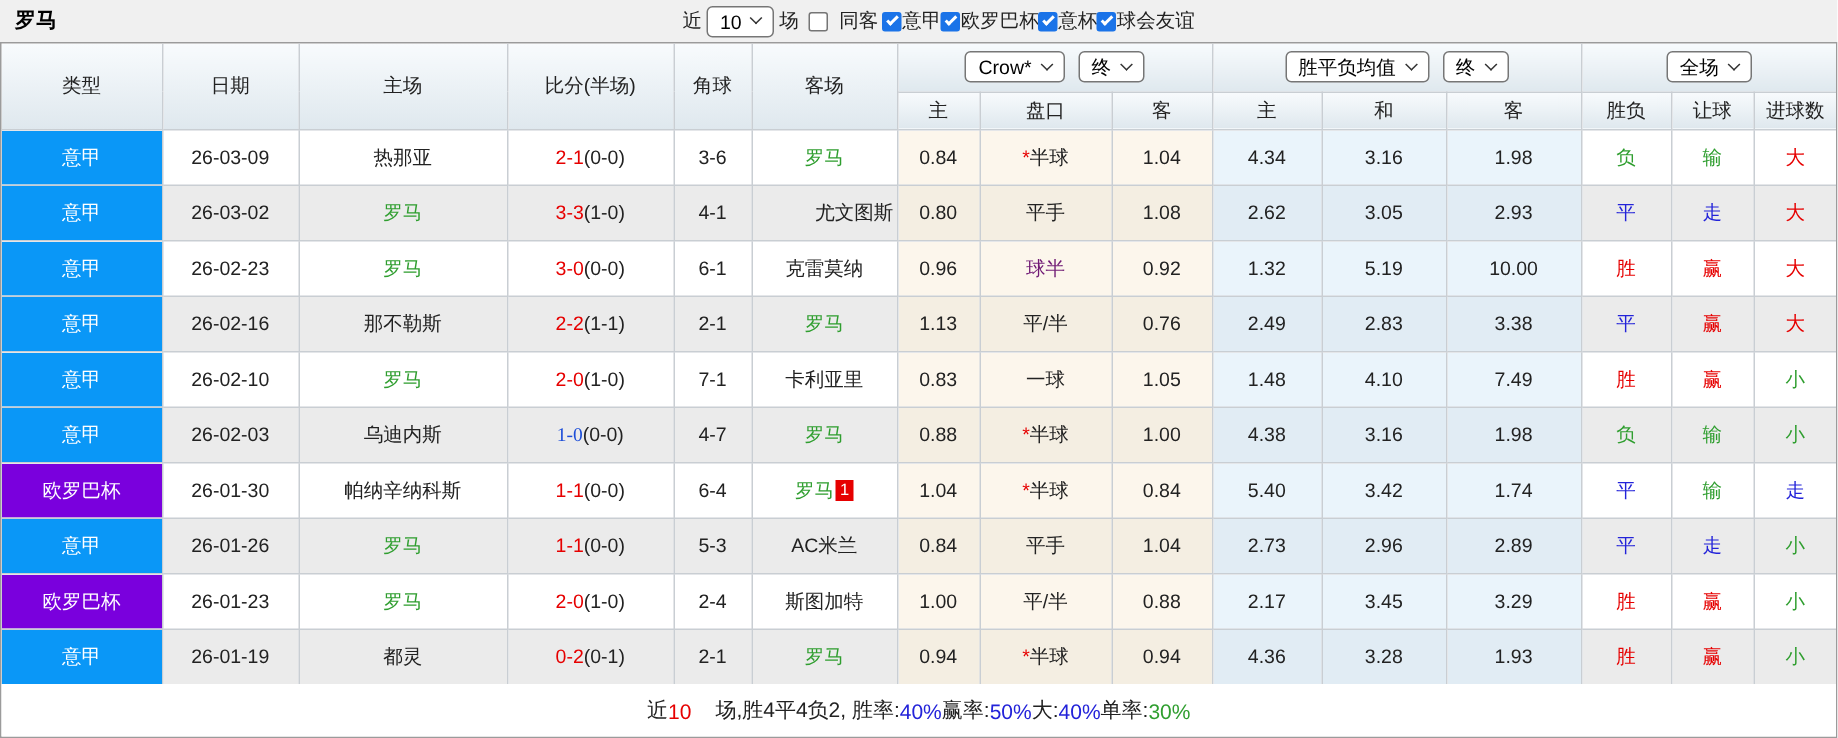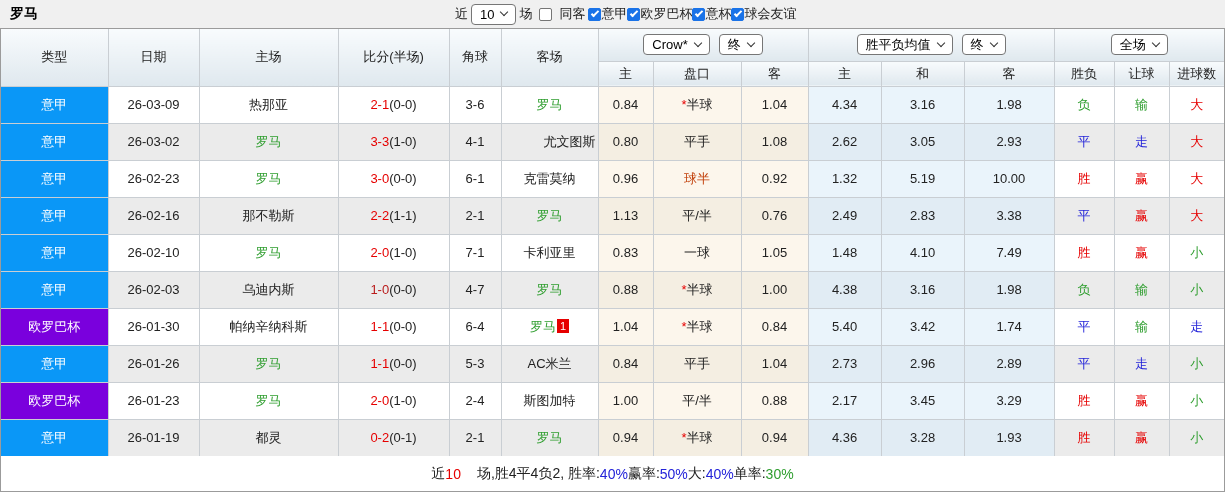--- a/index.html
+++ b/index.html
@@ -200,21 +200,21 @@
             <td><span style="color: rgb(230, 0, 0);">大</span></td>
           </tr>
           <tr>
             <td class="league" style="background: rgb(10, 151, 247);"><span>意甲</span></td>
             <td><span>26-02-23</span></td>
             <td><span style="color: rgb(47, 158, 47);">罗马</span></td>
             <td><span style="color: rgb(230, 0, 0);">3-0</span><span style="color: rgb(34, 34, 34);">(0-0)</span></td>
             <td><span>6-1</span></td>
             <td><span style="color: rgb(34, 34, 34);">克雷莫纳</span></td>
             <td class="ah"><span>0.96</span></td>
-            <td class="ah"><span style="color: #c2410c;">球半</span></td>
+            <td class="ah"><span style="color: #701a75;">球半</span></td>
             <td class="ah"><span>0.92</span></td>
             <td class="eu"><span>1.32</span></td>
             <td class="eu"><span>5.19</span></td>
             <td class="eu"><span>10.00</span></td>
             <td><span style="color: rgb(230, 0, 0);">胜</span></td>
             <td><span style="color: rgb(230, 0, 0);">赢</span></td>
             <td><span style="color: rgb(230, 0, 0);">大</span></td>
           </tr>
           <tr class="alt">
             <td class="league" style="background: rgb(10, 151, 247);"><span>意甲</span></td>
@@ -247,21 +247,21 @@
             <td class="eu"><span>4.10</span></td>
             <td class="eu"><span>7.49</span></td>
             <td><span style="color: rgb(230, 0, 0);">胜</span></td>
             <td><span style="color: rgb(230, 0, 0);">赢</span></td>
             <td><span style="color: rgb(47, 158, 47);">小</span></td>
           </tr>
           <tr class="alt">
             <td class="league" style="background: rgb(10, 151, 247);"><span>意甲</span></td>
             <td><span>26-02-03</span></td>
             <td><span style="color: rgb(34, 34, 34);">乌迪内斯</span></td>
-            <td><span style="color: #b91c1c;">1-0</span><span style="color: rgb(34, 34, 34);">(0-0)</span></td>
+            <td><span style="color: #1d4ed8; font-family: Liberation Serif, serif;">1-0</span><span style="color: rgb(34, 34, 34);">(0-0)</span></td>
             <td><span>4-7</span></td>
             <td><span style="color: rgb(47, 158, 47);">罗马</span></td>
             <td class="ah"><span>0.88</span></td>
             <td class="ah"><span style="color: rgb(230, 0, 0);">*</span><span style="color: rgb(34, 34, 34);">半球</span></td>
             <td class="ah"><span>1.00</span></td>
             <td class="eu"><span>4.38</span></td>
             <td class="eu"><span>3.16</span></td>
             <td class="eu"><span>1.98</span></td>
             <td><span style="color: rgb(47, 158, 47);">负</span></td>
             <td><span style="color: rgb(47, 158, 47);">输</span></td>

